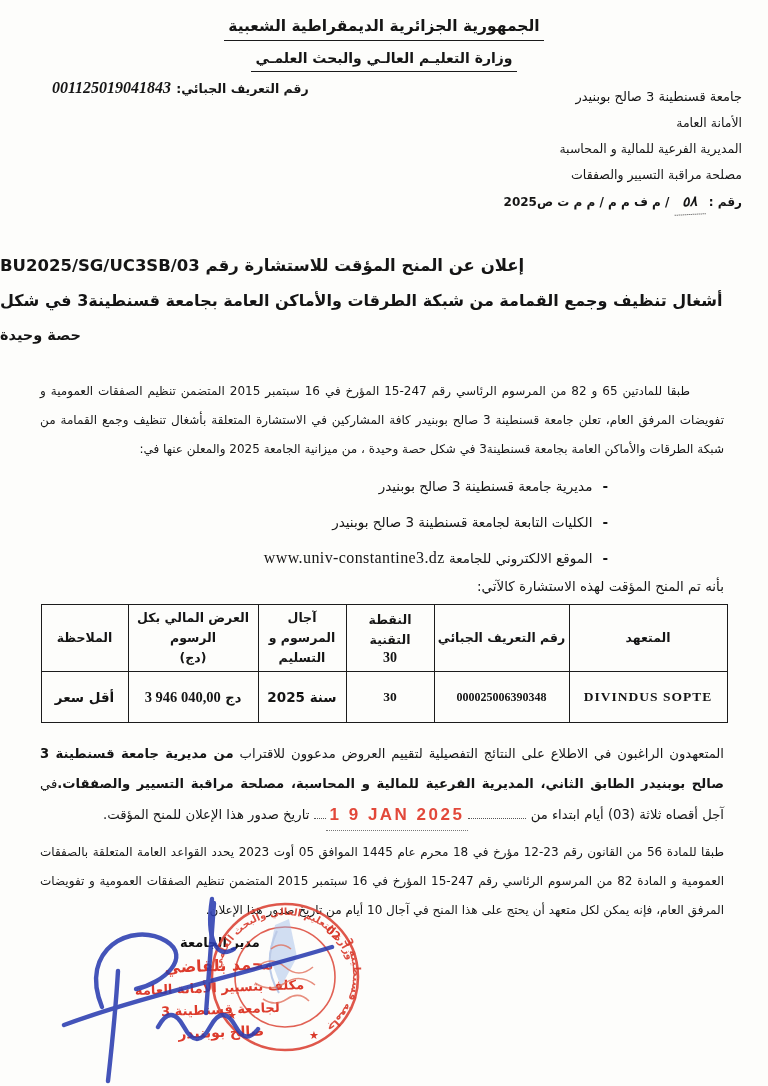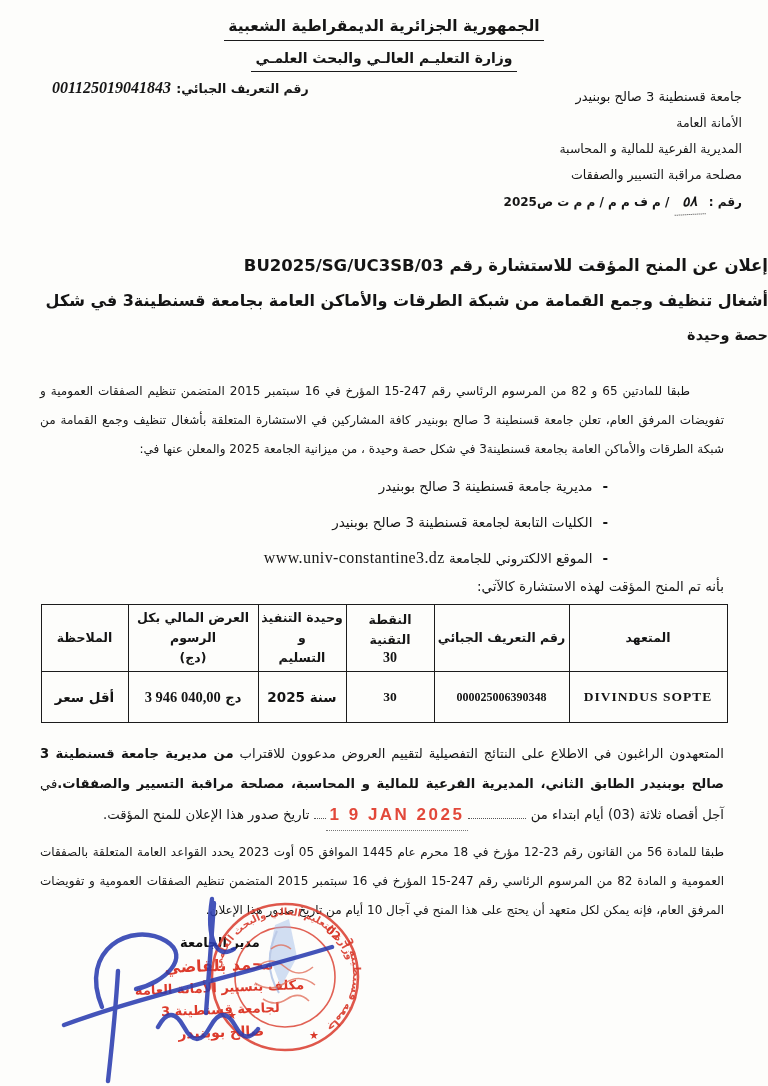--- a/index.html
+++ b/index.html
@@ -26,21 +26,21 @@
   .lh-ref{ font-weight:bold; font-size:12px; line-height:26px; }
   .lh-ref .hand{ font-family:"DejaVu Serif",serif; font-style:italic; font-size:14px;
                  border-bottom:1.3px dotted #444; padding:0 8px; display:inline-block;
                  transform:rotate(-3deg); }
   .tax-line{ position:absolute; left:52px; top:6px; direction:rtl; white-space:nowrap; }
   .tax-line .lbl{ font-weight:bold; font-size:12.5px; }
   .tax-line .val{ font-family:"Liberation Serif",serif; font-weight:bold; font-style:italic;
                   font-size:16px; letter-spacing:.5px; }
 
   
-  .title{ direction:rtl; text-align:right; margin-top:22px; line-height:35px; font-weight:bold; }
+  .title{ direction:rtl; text-align:left; margin-top:22px; line-height:35px; font-weight:bold; }
   .title .t1{ font-size:16.5px; }
   .title .t2{ font-size:16px; }
   .title .t3{ font-size:14.5px; }
 
   
   .para{ direction:rtl; text-align:justify; margin:0 44px 0 40px; }
   .para.intro{ margin-top:24px; font-size:12px; line-height:29px; text-indent:34px; }
   .bullets{ direction:rtl; margin:4px 160px 0 0; font-size:13.5px; line-height:36px; }
   .bullet .dash{ margin-left:10px; font-weight:bold; }
   .bullet .url{ direction:ltr; unicode-bidi:isolate; font-family:"Liberation Serif",serif;
@@ -141,21 +141,21 @@
     </colgroup>
     <tbody>
         <tr>
       <td class="hdr th-ar">المتعهد</td>
       <td class="hdr th-ar">رقم التعريف الجبائي</td>
       <td class="hdr">
         <div class="th-ar">النقطة التقنية</div>
         <div class="th-num">30</div>
       </td>
       <td class="hdr">
-        <div class="th-ar">وحيدة التنفيذ و</div>
+        <div class="th-ar">آجال المرسوم و</div>
         <div class="th-ar">التسليم</div>
       </td>
       <td class="hdr">
         <div class="th-ar">العرض المالي بكل الرسوم</div>
         <div class="th-ar">(دج)</div>
       </td>
       <td class="hdr th-ar">الملاحظة</td>
     </tr>
     <tr>
       <td class="row cell-lat">DIVINDUS SOPTE</td>

